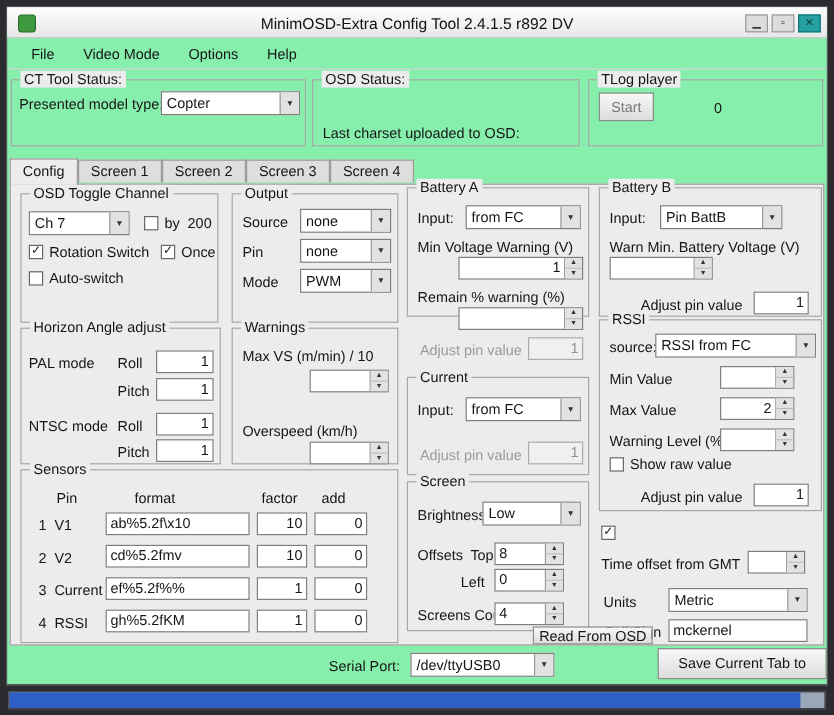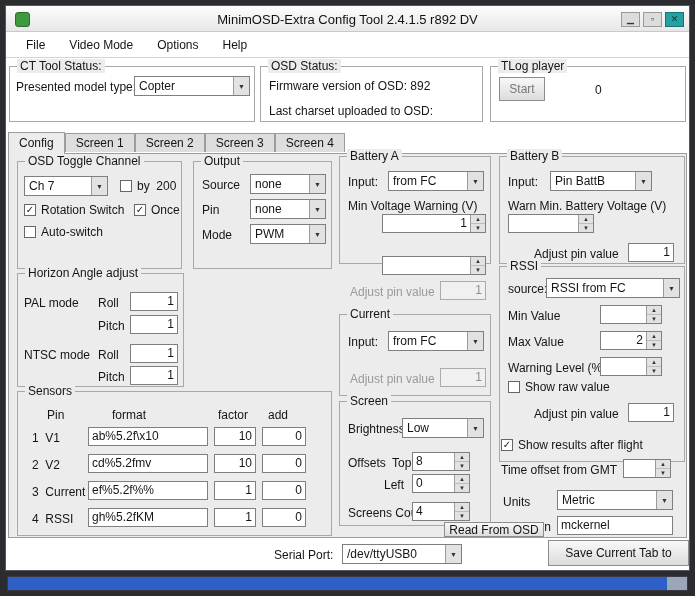--- a/index.html
+++ b/index.html
@@ -1,18 +1,18 @@
 <!DOCTYPE html>
 <html><head>
 <meta charset="utf-8">
 <style>
 *{margin:0;padding:0;box-sizing:border-box}
 html,body{width:695px;height:596px}
 body{position:relative;overflow:hidden;background:#2c2c30;font-family:"Liberation Sans","DejaVu Sans",sans-serif;font-size:12px;color:#151515}
-.win{position:absolute;left:5px;top:5px;width:685px;height:566px;background:#ffffff;border:1px solid #56565c}
+.win{position:absolute;left:5px;top:5px;width:685px;height:566px;background:#86efac;border:1px solid #56565c}
 .titlebar{position:absolute;left:0;top:0;right:0;height:26px;background:linear-gradient(#fdfdfd,#e7e7e7);border-bottom:1px solid #c9c9c9}
 .title{position:absolute;left:0;right:0;top:6px;text-align:center;font-size:13px;color:#111}
 .appicon{position:absolute;left:9px;top:6px;width:15px;height:15px;background:#3f9a3f;border:1px solid #2c6e2c;border-radius:3px}
 .winbtns{position:absolute;right:5px;top:6px;display:flex;gap:3px;z-index:5}
 .winbtn{width:19px;height:15px;background:#dcdcdc;border:1px solid #9a9a9a;font-size:9px;line-height:13px;text-align:center;color:#333}
 .winbtn.min::after{content:"▁"}
 .winbtn.max::after{content:"▫"}
 .winbtn.close{background:#26a0a0;border-color:#147575;color:#05403d}
 .winbtn.close::after{content:"✕"}
 .menubar{position:absolute;left:0;top:27px;right:0;height:25px;display:flex;align-items:center;padding-left:8px;border-bottom:1px solid #d4d4d4}
@@ -74,21 +74,20 @@
     <span class="cap">CT Tool Status:</span>
     <span class="lbl" style="left:6px;top:13px">Presented model type:</span>
     <div class="combo" style="left:124px;top:9px;width:116px">
       <span class="val">Copter</span>
       <span class="cbtn"></span>
     </div>
   </div>
 
   <div class="grp" style="left:254px;top:60px;width:223px;height:56px">
     <span class="cap">OSD Status:</span>
-    <span class="lbl" style="left:8px;top:12px">Firmware version of OSD: 892</span>
     <span class="lbl" style="left:8px;top:37px">Last charset uploaded to OSD:</span>
   </div>
 
   <div class="grp" style="left:484px;top:60px;width:196px;height:56px">
     <span class="cap">TLog player</span>
     <div class="btn" style="left:8px;top:10px;width:46px;height:24px;color:#777">Start</div>
     <span class="lbl" style="left:104px;top:16px">0</span>
   </div>
 
   <div class="tabs">
@@ -152,20 +151,21 @@
         <span class="cbtn"></span>
       </div>
       <span class="lbl" style="left:8px;top:42px">Min Voltage Warning (V)</span>
       <div class="spin" style="left:42px;top:57px;width:104px">
         <span class="val">1</span>
         <span class="arr">
             <i class="up"></i>
             <i class="dn"></i>
           </span>
       </div>
+      <span class="lbl" style="left:8px;top:84px">Remain % warning (%)</span>
       <div class="spin" style="left:42px;top:99px;width:104px">
         <span class="val"></span>
         <span class="arr">
             <i class="up"></i>
             <i class="dn"></i>
           </span>
       </div>
       <span class="lbl dis" style="left:10px;top:128px">Adjust pin value</span>
       <div class="fld off num" style="left:100px;top:124px;width:46px">1</div>
     </div>
@@ -193,21 +193,21 @@
         <span class="val"></span>
         <span class="arr">
             <i class="up"></i>
             <i class="dn"></i>
           </span>
       </div>
       <span class="lbl" style="left:34px;top:90px">Adjust pin value</span>
       <div class="fld num" style="left:128px;top:86px;width:46px">1</div>
     </div>
 
-    <div class="grp" style="left:490px;top:112px;width:186px;height:196px">
+    <div class="grp" style="left:490px;top:112px;width:186px;height:160px">
       <span class="cap">RSSI</span>
       <span class="lbl" style="left:8px;top:15px">source:</span>
       <div class="combo" style="left:46px;top:11px;width:134px">
         <span class="val">RSSI from FC</span>
         <span class="cbtn"></span>
       </div>
       <span class="lbl" style="left:8px;top:42px">Min Value</span>
       <div class="spin" style="left:100px;top:38px;width:62px">
         <span class="val"></span>
         <span class="arr">
@@ -246,20 +246,39 @@
       <div class="fld num" style="left:112px;top:18px;width:48px">1</div>
       <span class="lbl" style="left:80px;top:45px">Pitch</span>
       <div class="fld num" style="left:112px;top:41px;width:48px">1</div>
       <span class="lbl" style="left:6px;top:74px">NTSC mode</span>
       <span class="lbl" style="left:80px;top:74px">Roll</span>
       <div class="fld num" style="left:112px;top:70px;width:48px">1</div>
       <span class="lbl" style="left:80px;top:96px">Pitch</span>
       <div class="fld num" style="left:112px;top:92px;width:48px">1</div>
     </div>
 
+    <div class="grp" style="left:184px;top:119px;width:139px;height:114px">
+      <span class="cap">Warnings</span>
+      <span class="lbl" style="left:8px;top:16px">Max VS (m/min) / 10</span>
+      <div class="spin" style="left:64px;top:34px;width:66px">
+        <span class="val"></span>
+        <span class="arr">
+            <i class="up"></i>
+            <i class="dn"></i>
+          </span>
+      </div>
+      <span class="lbl" style="left:8px;top:78px">Overspeed (km/h)</span>
+      <div class="spin" style="left:64px;top:94px;width:66px">
+        <span class="val"></span>
+        <span class="arr">
+            <i class="up"></i>
+            <i class="dn"></i>
+          </span>
+      </div>
+    </div>
 
     <div class="grp" style="left:8px;top:237px;width:315px;height:145px">
       <span class="cap">Sensors</span>
       <span class="lbl" style="left:29px;top:16px">Pin</span>
       <span class="lbl" style="left:94px;top:16px">format</span>
       <span class="lbl" style="left:200px;top:16px">factor</span>
       <span class="lbl" style="left:250px;top:16px">add</span>
 
       <span class="lbl pre" style="left:14px;top:39px">1  V1</span>
       <div class="fld" style="left:70px;top:35px;width:120px">ab%5.2f\x10</div>
@@ -311,21 +330,20 @@
         <span class="val" style="text-align:left">4</span>
         <span class="arr">
             <i class="up"></i>
             <i class="dn"></i>
           </span>
       </div>
     </div>
 
     <div class="cb on" style="left:492px;top:284px">
       <span class="box"></span>
-      <span>Show results after flight</span>
     </div>
     <span class="lbl" style="left:492px;top:309px">Time offset from GMT</span>
     <div class="spin" style="left:614px;top:305px;width:48px">
       <span class="val"></span>
       <span class="arr">
           <i class="up"></i>
           <i class="dn"></i>
         </span>
     </div>
     <span class="lbl" style="left:494px;top:341px">Units</span>

